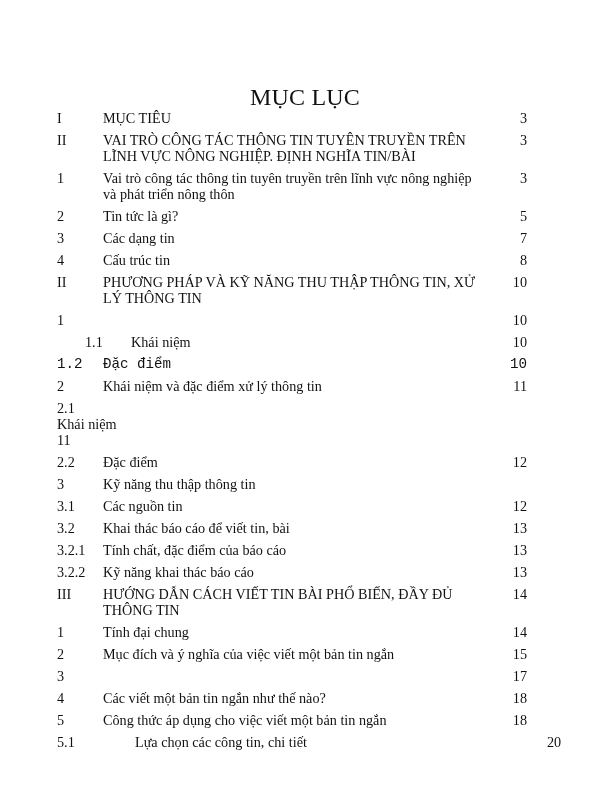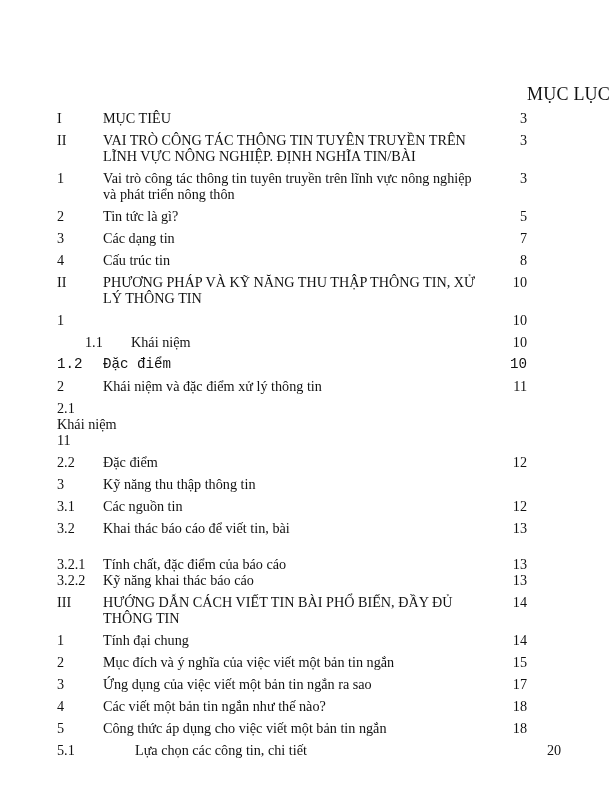--- a/index.html
+++ b/index.html
@@ -1,19 +1,19 @@
 <!DOCTYPE html>
 <html><head>
 <meta charset="utf-8">
 <style>
   html, body { margin: 0; padding: 0; background: #ffffff; }
   body { width: 610px; height: 791px; position: relative; overflow: hidden;
          font-family: "Liberation Serif", "DejaVu Serif", serif; color: #111; }
-  .title { position: absolute; left: 0; width: 610px; top: 84px; text-align: right;
-           font-size: 18px; letter-spacing: 0.2px; }
+  .title { position: absolute; left: 0; width: 610px; top: 84px; text-align: center;
+           font-size: 24px; letter-spacing: 0.2px; }
   .toc { position: absolute; left: 57px; top: 110px; width: 470px; }
   .row { display: flex; align-items: flex-start; font-size: 14.2px; line-height: 16px; }
   .num { width: 46px; flex: none; }
   .text { width: 380px; flex: none; }
   .page { flex: 1; text-align: right; }
 </style>
 </head>
 <body>
 
 <div class="title">MỤC LỤC</div>
@@ -91,26 +91,26 @@
     <div class="row" style="margin-top: 6px;">
       <span class="num">3.1</span>
       <span class="text">Các nguồn tin</span>
       <span class="page">12</span>
     </div>
     <div class="row" style="margin-top: 6px;">
       <span class="num">3.2</span>
       <span class="text">Khai thác báo cáo để viết tin, bài</span>
       <span class="page">13</span>
     </div>
-    <div class="row" style="margin-top: 20px;">
+    <div class="row" style="margin-top: 6px;">
       <span class="num">3.2.1</span>
       <span class="text">Tính chất, đặc điểm của báo cáo</span>
       <span class="page">13</span>
     </div>
-    <div class="row" style="">
+    <div class="row" style="margin-top: 6px;">
       <span class="num">3.2.2</span>
       <span class="text">Kỹ năng khai thác báo cáo</span>
       <span class="page">13</span>
     </div>
     <div class="row" style="margin-top: 6px;">
       <span class="num">III</span>
       <span class="text">HƯỚNG DẪN CÁCH VIẾT TIN BÀI PHỔ BIẾN, ĐẦY ĐỦ THÔNG TIN</span>
       <span class="page">14</span>
     </div>
     <div class="row" style="margin-top: 6px;">
@@ -118,21 +118,20 @@
       <span class="text">Tính đại chung</span>
       <span class="page">14</span>
     </div>
     <div class="row" style="margin-top: 6px;">
       <span class="num">2</span>
       <span class="text">Mục đích và ý nghĩa của việc viết một bản tin ngắn</span>
       <span class="page">15</span>
     </div>
     <div class="row" style="margin-top: 6px;">
       <span class="num">3</span>
-      <span class="text">Ứng dụng của việc viết một bản tin ngắn ra sao</span>
       <span class="page">17</span>
     </div>
     <div class="row" style="margin-top: 6px;">
       <span class="num">4</span>
       <span class="text">Các viết một bản tin ngắn như thế nào?</span>
       <span class="page">18</span>
     </div>
     <div class="row" style="margin-top: 6px;">
       <span class="num">5</span>
       <span class="text">Công thức áp dụng cho việc viết một bản tin ngắn</span>

